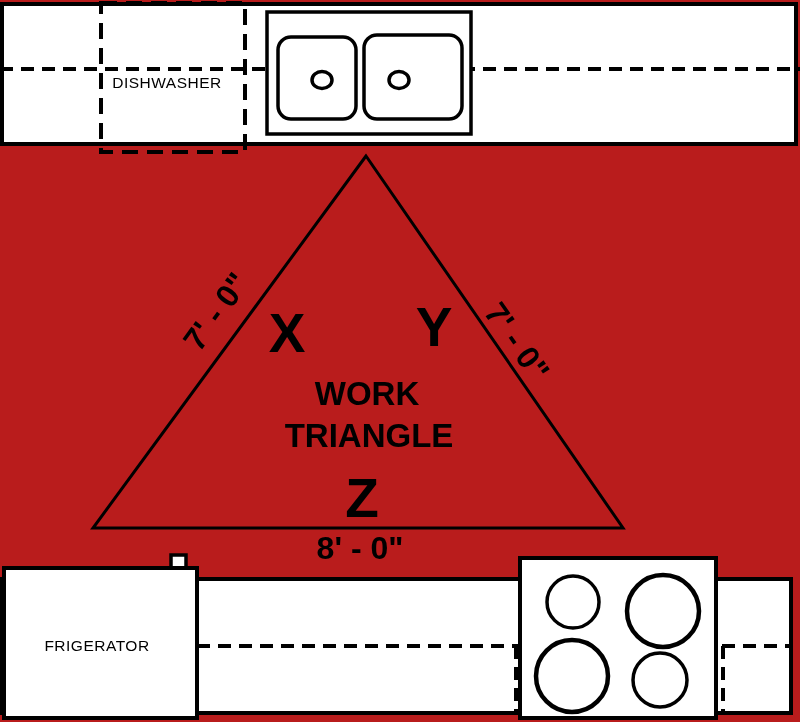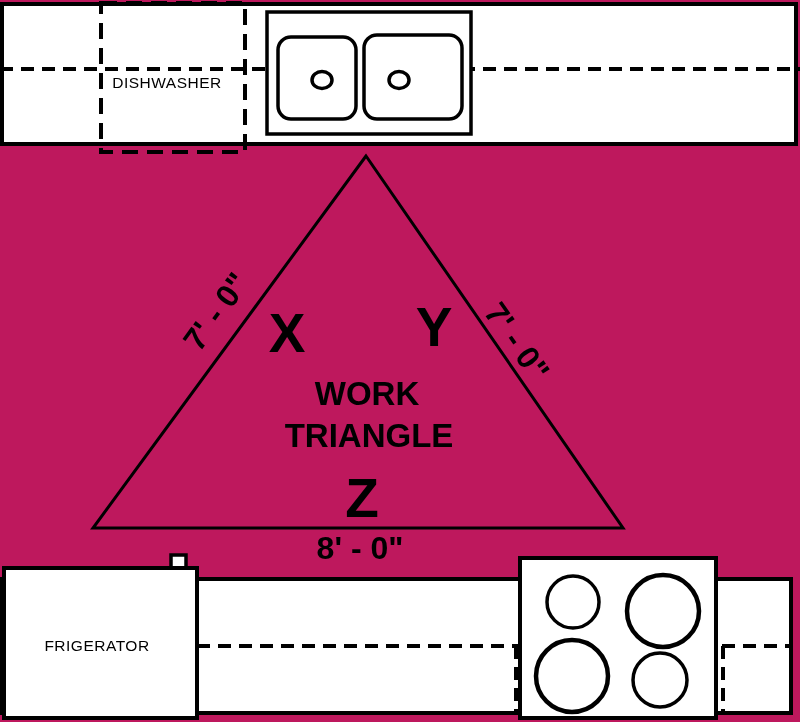--- a/index.html
+++ b/index.html
@@ -4,21 +4,21 @@
 <style>
   html, body {
     margin: 0;
     padding: 0;
     background: #ffffff;
   }
   .stage {
     position: relative;
     width: 800px;
     height: 722px;
-    background: #be185d;
+    background: #b91c1c;
     overflow: hidden;
   }
   svg { display: block; }
   
   .counter   { fill: #ffffff; stroke: #000000; stroke-width: 4; }
   .dashline  { fill: none;    stroke: #000000; stroke-width: 4; stroke-dasharray: 13 8; }
   .dashrect  { fill: none;    stroke: #000000; stroke-width: 4; stroke-dasharray: 16 9; }
   .ws        { fill: #ffffff; stroke: #000000; stroke-width: 3.5; }
   .tri       { fill: none;    stroke: #000000; stroke-width: 3; }
   .burner-sm { fill: none;    stroke: #000000; stroke-width: 3.5; }

